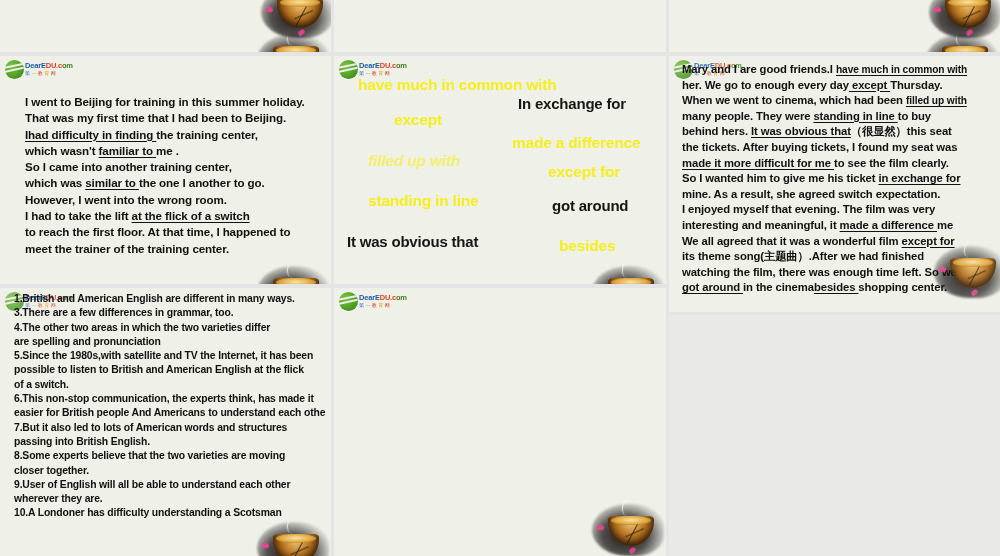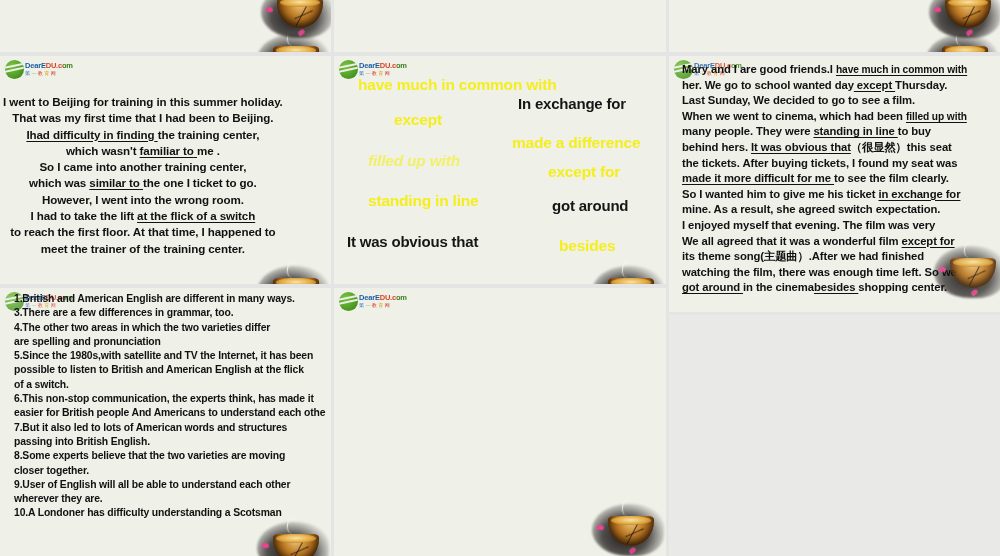--- a/index.html
+++ b/index.html
@@ -149,27 +149,27 @@
   </div>
 
   <div class="slide" style="left:0;top:56px;width:331px;height:228px;">
     <div class="logo">
       <div class="logo-orb"></div>
       <div class="logo-txt">
         <div class="l1">DearEDU.com</div>
         <div class="l2"><i class="c1">第</i><i class="c2">一</i><i class="c3">教</i><i class="c4">育</i><i class="c5">网</i></div>
       </div>
     </div>
-    <div class="body-text" id="writing-body" style="left:3px;top:38px;text-align:center;">
+    <div class="body-text" id="writing-body" style="left:25px;top:38px;">
         <div><span>I went to Beijing for training in this summer holiday.</span></div>
         <div><span>That was my first time that I had been to Beijing.</span></div>
         <div><span class="u">Ihad difficulty in finding</span><span class="u">      </span><span> the training center,</span></div>
         <div><span>which wasn't </span><span class="u">familiar to</span><span class="u">    </span><span>me .</span></div>
         <div><span>So I came into another training center,</span></div>
-        <div><span>which was </span><span class="u">similar to</span><span class="u">    </span><span>the one I ticket to go.</span></div>
+        <div><span>which was </span><span class="u">similar to</span><span class="u">    </span><span>the one I another to go.</span></div>
         <div><span>However, I went into the wrong room.</span></div>
         <div><span> I had to take the lift </span><span class="u">  at the flick of a switch       </span></div>
         <div><span>to reach the first floor. At that time, I happened to</span></div>
         <div><span>meet the trainer of the training center.</span></div>
       </div>
     <div class="teacup" style="right:0;bottom:-34px;width:110px;height:78px;">
       <div class="ink"></div>
         <div class="cup"></div>
         <div class="steam"></div>
 
@@ -207,30 +207,30 @@
   <div class="slide" style="left:669px;top:56px;width:331px;height:256px;">
     <div class="logo" style="opacity:.85;">
       <div class="logo-orb"></div>
       <div class="logo-txt">
         <div class="l1">DearEDU.com</div>
         <div class="l2"><i class="c1">第</i><i class="c2">一</i><i class="c3">教</i><i class="c4">育</i><i class="c5">网</i></div>
       </div>
     </div>
     <div class="body-text" id="mary-body" style="left:13px;top:6px;font-size:11.3px;line-height:15.6px;">
         <div><span>Mary and I are good friends.I </span><span class="u" style="font-size: 10.2px;">  have much in common with</span></div>
-        <div><span>her. We go to school wanted day</span><span class="u">   except  </span><span> Thursday.</span></div>
-        <div><span>Last Sunday, We decided to go to see a film.</span></div>
+        <div><span>her. We go to enough every day</span><span class="u">   except  </span><span> Thursday.</span></div>
         <div><span>When we went to cinema, which had been </span><span class="u" style="font-size: 10.2px;">filled up with</span></div>
         <div><span>many people. They were </span><span class="u"> standing in line </span><span> to buy</span></div>
         <div><span>behind hers. </span><span class="u">It was obvious that</span><span>（很显然）this seat</span></div>
         <div><span>the tickets. After buying tickets, I found my seat was</span></div>
         <div><span class="u">made it more difficult for me</span><span class="u">   </span><span>to see the film clearly.</span></div>
         <div><span>So I wanted him to give me his ticket </span><span class="u"> in exchange for</span></div>
         <div><span>mine. As a result, she agreed switch expectation.</span></div>
         <div><span>I enjoyed myself that evening.  The film was very</span></div>
+        <div><span>interesting and meaningful, it </span><span class="u">  made a difference  </span><span>me</span></div>
         <div><span>We all agreed that it was a wonderful film </span><span class="u"> except for</span></div>
         <div><span>its theme song(主题曲）.After we had finished</span></div>
         <div><span>watching the film, there was enough time left. So we</span></div>
         <div><span class="u"> got around</span><span class="u">    </span><span>in the cinema</span><span class="u">besides </span><span> shopping center.</span></div>
       </div>
     <div class="teacup" style="right:-8px;bottom:14px;width:110px;height:78px;opacity:.92;">
       <div class="ink"></div>
         <div class="cup"></div>
         <div class="steam"></div>
       <div class="petal p1"></div>

